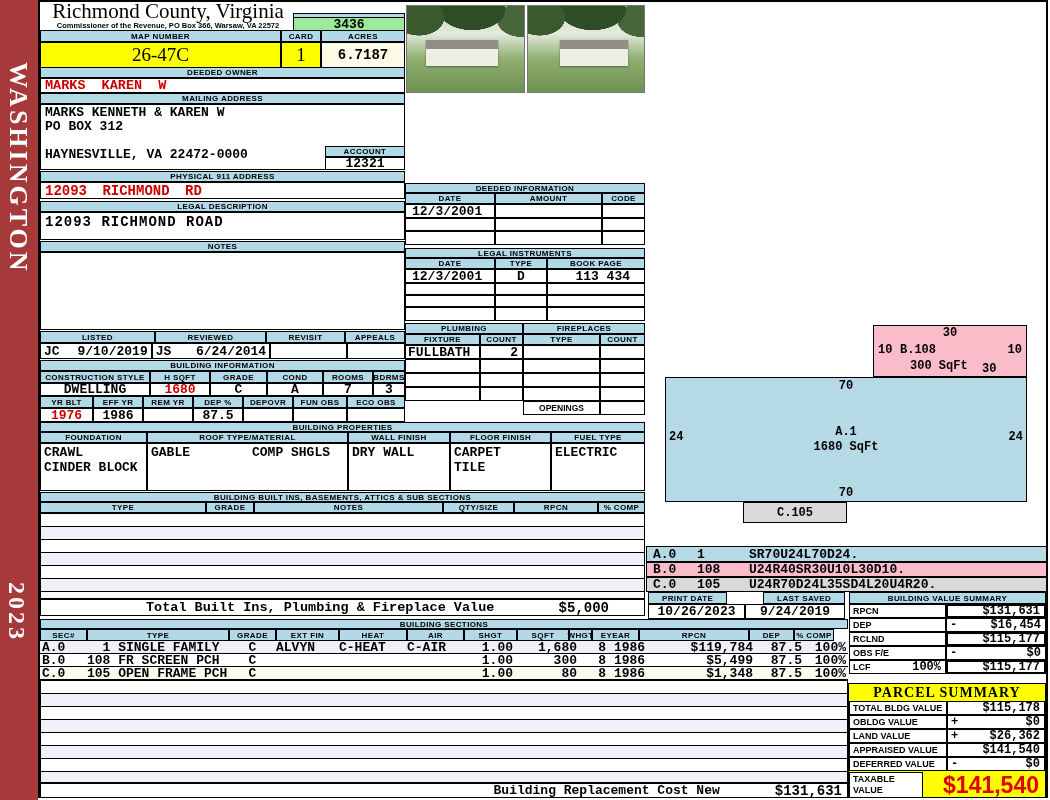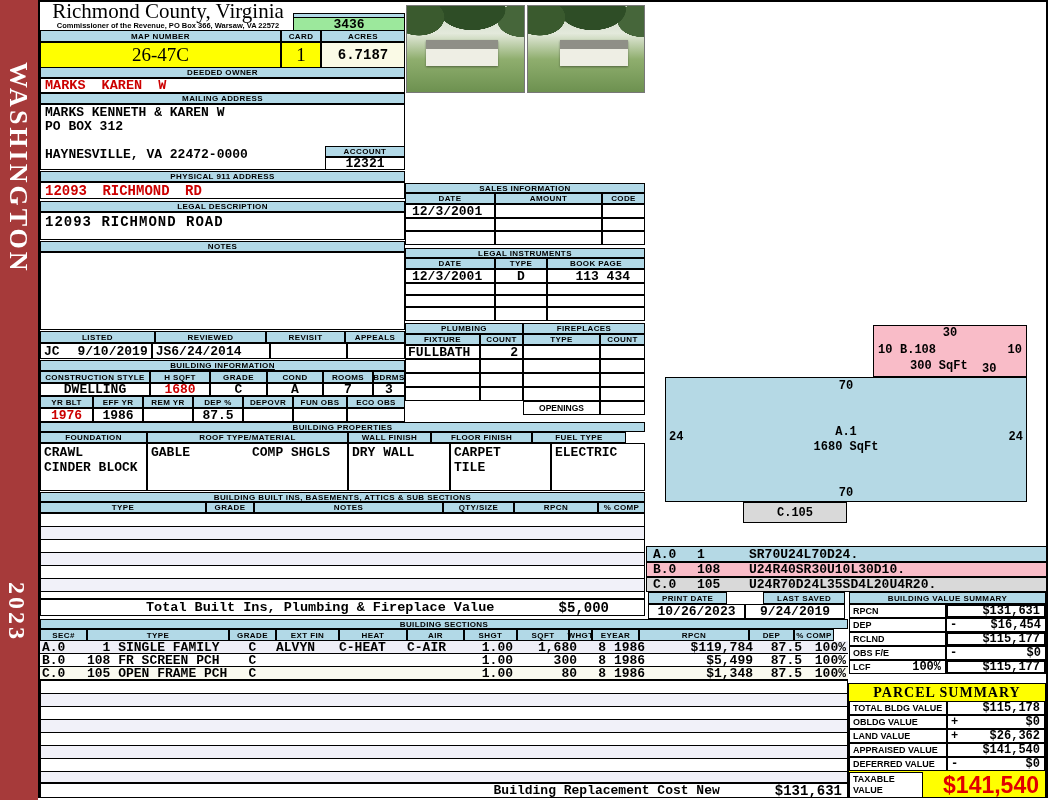--- a/index.html
+++ b/index.html
@@ -109,29 +109,29 @@
     <div class="hb" style="width:115px;">LISTED</div>
     <div class="hb" style="width:111px;">REVIEWED</div>
     <div class="hb" style="width:79px;">REVISIT</div>
     <div class="hb" style="width:60px;">APPEALS</div>
   </div>
   <div class="abs row" style="left:40px;top:343px;width:365px;height:16px;">
     <div class="cell mono" style="width:115px;justify-content:space-between;padding:0 3px;">
       <span>JC</span>
       <span>9/10/2019</span>
     </div>
-    <div class="cell mono" style="width:122px;padding:4px 3px;">
+    <div class="cell mono" style="width:122px;justify-content:space-between;padding:4px 3px;">
       <span>JS</span>
       <span>6/24/2014</span>
     </div>
     <div class="cell mono" style="width:79px;"></div>
     <div class="cell mono" style="width:60px;"></div>
   </div>
 
-  <div class="abs hb" style="left:40px;top:360px;width:365px;height:11px;text-decoration:underline;">BUILDING INFORMATION</div>
+  <div class="abs hb" style="left:40px;top:360px;width:365px;height:11px;">BUILDING INFORMATION</div>
   <div class="abs row" style="left:40px;top:371px;width:365px;height:12px;">
     <div class="hb" style="width:110px;">CONSTRUCTION STYLE</div>
     <div class="hb" style="width:60px;">H SQFT</div>
     <div class="hb" style="width:57px;">GRADE</div>
     <div class="hb" style="width:56px;">COND</div>
     <div class="hb" style="width:50px;">ROOMS</div>
     <div class="hb" style="width:32px;">BDRMS</div>
   </div>
   <div class="abs row" style="left:40px;top:383px;width:365px;height:13px;">
     <div class="cell mono ctr" style="width:110px;">DWELLING</div>
@@ -157,21 +157,21 @@
     <div class="cell mono ctr" style="width:50px;">87.5</div>
     <div class="cell mono ctr" style="width:50px;"></div>
     <div class="cell mono ctr" style="width:54px;"></div>
     <div class="cell mono ctr" style="width:58px;"></div>
   </div>
 
   <div class="abs hb" style="left:40px;top:422px;width:605px;height:10px;">BUILDING PROPERTIES</div>
   <div class="abs row" style="left:40px;top:432px;width:605px;height:11px;">
     <div class="hb" style="width:107px;">FOUNDATION</div>
     <div class="hb" style="width:201px;">ROOF TYPE/MATERIAL</div>
-    <div class="hb" style="width:83px;">WALL FINISH</div>
+    <div class="hb" style="width:102px;">WALL FINISH</div>
     <div class="hb" style="width:101px;">FLOOR FINISH</div>
     <div class="hb" style="width:94px;">FUEL TYPE</div>
   </div>
   <div class="abs row" style="left:40px;top:443px;width:605px;height:48px;">
     <div class="cell mono pre" style="width:107px;align-items:flex-start;padding:1px 3px;line-height:15px;">CRAWL
 CINDER BLOCK</div>
     <div class="cell mono" style="width:201px;align-items:flex-start;padding:1px 3px;">
       <span>GABLE</span>
       <span style="margin-left:62px;">COMP SHGLS</span>
     </div>
@@ -198,21 +198,21 @@
 
   <div class="abs photo" style="left:406px;width:119px;">
     <i></i>
     <div class="house"></div>
   </div>
   <div class="abs photo" style="left:527px;width:118px;">
     <i></i>
     <div class="house house2"></div>
   </div>
 
-  <div class="abs hb" style="left:405px;top:183px;width:240px;height:10px;">SALES INFORMATION</div>
+  <div class="abs hb" style="left:405px;top:183px;width:240px;height:10px;">DEEDED INFORMATION</div>
   <div class="abs row" style="left:405px;top:193px;width:240px;height:11px;">
     <div class="hb" style="width:90px;">DATE</div>
     <div class="hb" style="width:107px;">AMOUNT</div>
     <div class="hb" style="width:43px;">CODE</div>
   </div>
   <div class="abs row" style="left:405px;top:204px;width:240px;height:14px;">
     <div class="cell mono" style="width:90px;padding-left:6px;">12/3/2001</div>
     <div class="cell mono" style="width:107px;"></div>
     <div class="cell mono" style="width:43px;"></div>
   </div>

